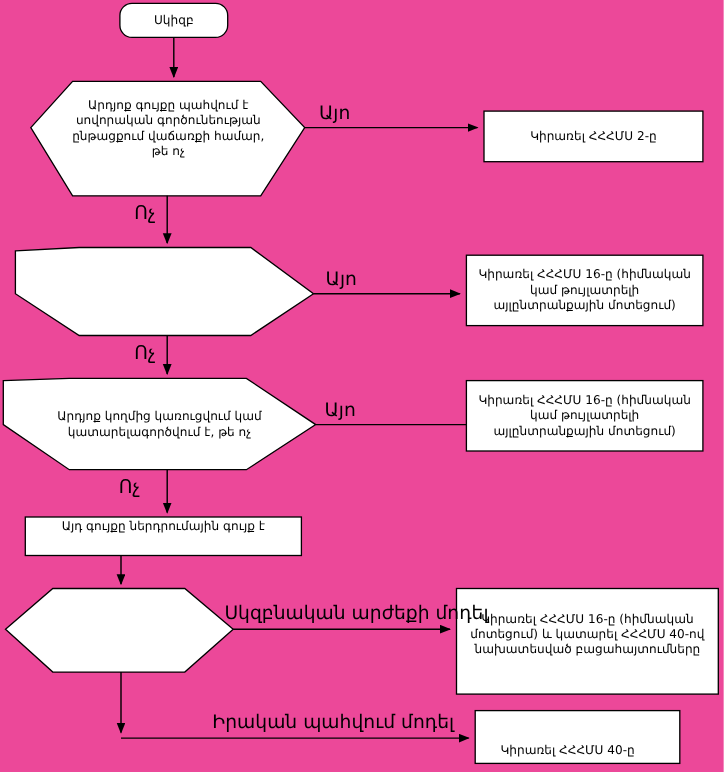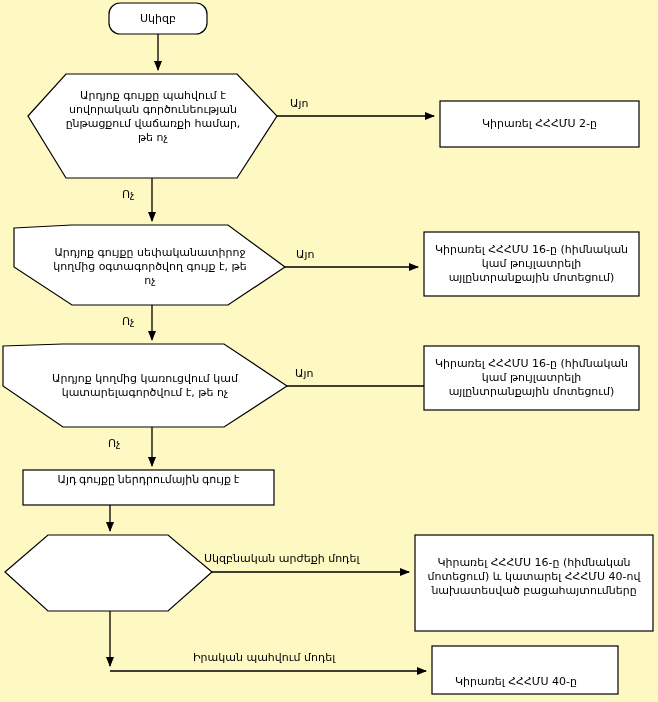--- a/index.html
+++ b/index.html
@@ -7,21 +7,21 @@
     padding: 0;
     background: #ffffff;
   }
   body {
     font-family: "DejaVu Sans", sans-serif;
   }
   #canvas {
     position: relative;
     width: 658px;
     height: 702px;
-    background: #fef9c3;
+    background: #ec4899;
     overflow: hidden;
   }
   #flow-svg {
     position: absolute;
     left: 0;
     top: 0;
     width: 658px;
     height: 702px;
   }
   .node-text {
@@ -34,21 +34,21 @@
     font-family: "DejaVu Sans", sans-serif;
     font-size: 11px;
     line-height: 14px;
     color: #000000;
     white-space: pre-line;
     pointer-events: none;
   }
   .edge-label {
     position: absolute;
     font-family: "DejaVu Sans", sans-serif;
-    font-size: 11px;
+    font-size: 17px;
     line-height: 13px;
     color: #000000;
     white-space: nowrap;
   }
 </style>
 </head>
 <body>
 
 <div id="canvas">
 
@@ -108,29 +108,28 @@
       <line x1="110" y1="671" x2="426" y2="671" marker-end="url(#arrow)"></line>
     </g>
   </svg>
 
   <div class="node-text" style="left:109px; top:3px; width:98px; height:31px;">Սկիզբ</div>
 
   <div class="node-text" style="left:58px; top:86px; width:190px; height:62px;">Արդյոք գույքը պահվում է սովորական գործունեության ընթացքում վաճառքի համար, թե ոչ</div>
 
   <div class="node-text" style="left:440px; top:101px; width:199px; height:46px;">Կիրառել ՀՀՀՄՍ 2-ը</div>
 
-  <div class="node-text" style="left:53px; top:238px; width:194px; height:58px;">Արդյոք գույքը սեփականատիրոջ կողմից օգտագործվող գույք է, թե ոչ</div>
 
   <div class="node-text" style="left:430px; top:232px; width:203px; height:64px;">Կիրառել ՀՀՀՄՍ 16-ը (հիմնական կամ թույլատրելի այլընտրանքային մոտեցում)</div>
 
   <div class="node-text" style="left:44px; top:357px; width:202px; height:58px;">Արդյոք կողմից կառուցվում կամ կատարելագործվում է, թե ոչ</div>
 
   <div class="node-text" style="left:430px; top:346px; width:203px; height:64px;">Կիրառել ՀՀՀՄՍ 16-ը (հիմնական կամ թույլատրելի այլընտրանքային մոտեցում)</div>
 
-  <div class="node-text" style="left:27px; top:470px; width:243px; height:18px;font-family:Liberation Serif, serif;">Այդ գույքը ներդրումային գույք է</div>
+  <div class="node-text" style="left:27px; top:470px; width:243px; height:18px;">Այդ գույքը ներդրումային գույք է</div>
 
 
   <div class="node-text" style="left:417px; top:535px; width:234px; height:84px;">Կիրառել ՀՀՀՄՍ 16-ը (հիմնական մոտեցում) և կատարել ՀՀՀՄՍ 40-ով նախատեսված բացահայտումները</div>
 
   <div class="node-text" style="left:432px; top:658px; width:168px; height:48px;">Կիրառել ՀՀՀՄՍ 40-ը</div>
 
   <div class="edge-label" style="left:290px; top:97px;">Այո</div>
 
   <div class="edge-label" style="left:122px; top:188px;">Ոչ</div>
 

